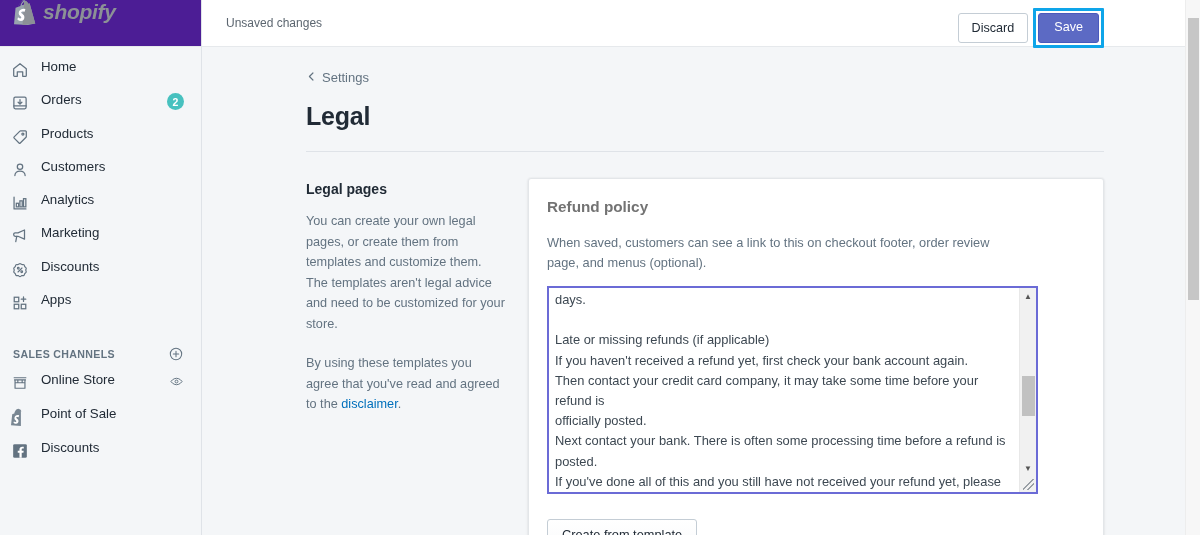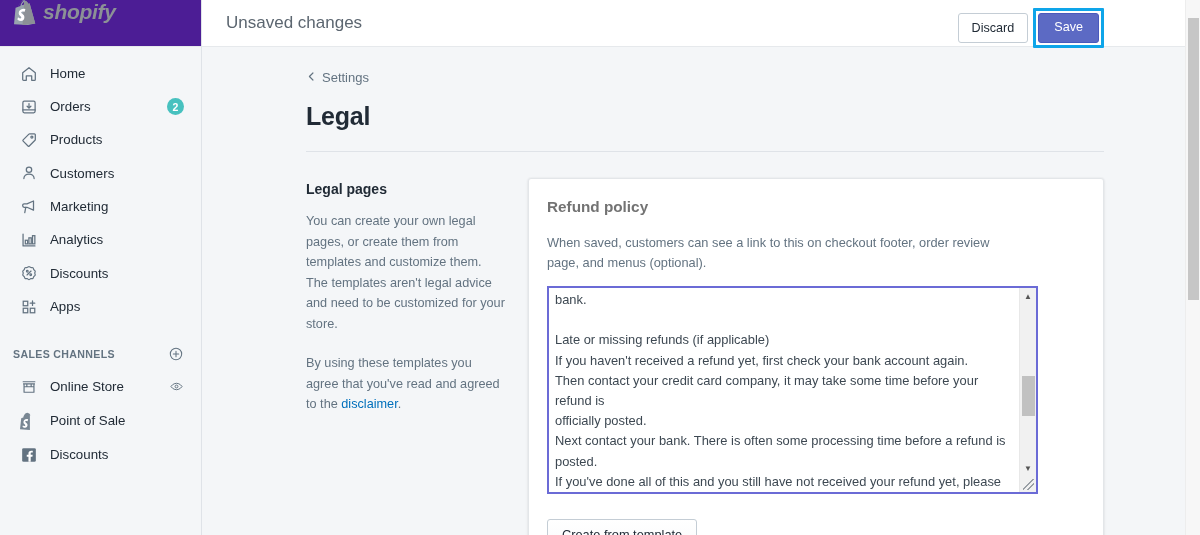--- a/index.html
+++ b/index.html
@@ -30,22 +30,22 @@
     padding-left: 14px;
   }
   .logo-mark { width: 22px; height: 25px; margin-right: 7px; flex: 0 0 22px; }
   .logo-word {
     font-size: 21px; font-style: italic; font-weight: 700;
     color: #8c9196; letter-spacing: -0.3px;
   }
 
   .nav { padding-top: 13px; }
   .nav-item {
-    display: flex; align-items: center;
-    height: 27px; padding-left: 19px;
+    display: flex; 
+    height: 27px; padding-left: 10px;
     margin-bottom: 0px;
     cursor: pointer; position: relative;
   }
   .nav-icon {
     width: 20px; height: 20px; flex: 0 0 20px;
     margin-right: 11px;
     display: flex; align-items: center; justify-content: center;
     color: #637381;
   }
   .nav-icon svg { display: block; }
@@ -92,21 +92,21 @@
   }
 
   
   #savebar {
     height: 47px; background: #ffffff;
     border-bottom: 1px solid #e6e9ec;
     display: flex; align-items: center;
     padding-left: 24px; padding-right: 96px;
     position: relative;
   }
-  #savebar-title { font-size: 17px; color: #5c6670; }
+  #savebar-title { font-size: 12px; color: #5c6670; }
   .savebar-actions {
     position: absolute; right: 96px; top: 0;
     height: 56px; display: flex; align-items: center;
   }
   .btn {
     font-family: "Liberation Sans", sans-serif;
     font-size: 12.6px; line-height: 1;
     border-radius: 3px; cursor: pointer;
     display: inline-flex; align-items: center; justify-content: center;
   }
@@ -309,37 +309,37 @@
             <circle cx="10" cy="6.4" r="3"></circle>
             <path d="M4.3 16.2c0-3 2.6-5 5.7-5s5.7 2 5.7 5" stroke-linecap="round"></path>
           </svg>
         </span>
         <span class="nav-label">Customers</span>
       </div>
 
       <div class="nav-item">
         <span class="nav-icon">
           <svg width="18" height="18" viewBox="0 0 20 20" fill="none" stroke="#637381" stroke-width="1.4">
-            <path d="M3 8.1a1.6 1.6 0 0 1 1.6-1.6h3.1L15 3.3v10.2L7.7 10.3H4.6A1.6 1.6 0 0 1 3 8.7V8.1Z" stroke-linejoin="round"></path>
-            <path d="M6.4 10.4 5.3 16.3" stroke-linecap="round"></path>
-          </svg>
-        </span>
-        <span class="nav-label">Marketing</span>
-      </div>
-
-      <div class="nav-item">
-        <span class="nav-icon">
-          <svg width="18" height="18" viewBox="0 0 20 20" fill="none" stroke="#637381" stroke-width="1.4">
             <path d="M3.4 3.4v13.2h13.2" stroke-linecap="round" stroke-linejoin="round"></path>
             <rect x="5.9" y="10.3" width="2.6" height="4"></rect>
             <rect x="9.9" y="7.6" width="2.6" height="6.7"></rect>
             <rect x="13.9" y="5.2" width="2.6" height="9.1"></rect>
           </svg>
         </span>
         <span class="nav-label">Analytics</span>
+      </div>
+
+      <div class="nav-item">
+        <span class="nav-icon">
+          <svg width="18" height="18" viewBox="0 0 20 20" fill="none" stroke="#637381" stroke-width="1.4">
+            <path d="M3 8.1a1.6 1.6 0 0 1 1.6-1.6h3.1L15 3.3v10.2L7.7 10.3H4.6A1.6 1.6 0 0 1 3 8.7V8.1Z" stroke-linejoin="round"></path>
+            <path d="M6.4 10.4 5.3 16.3" stroke-linecap="round"></path>
+          </svg>
+        </span>
+        <span class="nav-label">Marketing</span>
       </div>
 
       <div class="nav-item">
         <span class="nav-icon">
           <svg width="18" height="18" viewBox="0 0 20 20" fill="none" stroke="#637381" stroke-width="1.3">
             <path d="M10 2.9c.7 0 1.3.8 2 1 .7.2 1.7-.2 2.3.2.6.4.6 1.5 1 2.1.4.6 1.4 1 1.6 1.7.2.7-.5 1.5-.5 2.2s.7 1.5.5 2.2c-.2.7-1.2 1.1-1.6 1.7-.4.6-.4 1.7-1 2.1-.6.4-1.6 0-2.3.2-.7.2-1.3 1-2 1s-1.3-.8-2-1c-.7-.2-1.7.2-2.3-.2-.6-.4-.6-1.5-1-2.1-.4-.6-1.4-1-1.6-1.7-.2-.7.5-1.5.5-2.2s-.7-1.5-.5-2.2c.2-.7 1.2-1.1 1.6-1.7.4-.6.4-1.7 1-2.1.6-.4 1.6 0 2.3-.2.7-.2 1.3-1 2-1Z" stroke-linejoin="round"></path>
             <path d="M7.8 12.2 12.2 7.8" stroke-linecap="round"></path>
             <circle cx="8.1" cy="8.1" r=".95"></circle>
             <circle cx="11.9" cy="11.9" r=".95"></circle>
           </svg>
@@ -445,21 +445,21 @@
           <p>You can create your own legal pages, or create them from templates and customize them. The templates aren't legal advice and need to be customized for your store.</p>
           <p><span>By using these templates you agree that you've read and agreed to the </span><a class="link">disclaimer</a><span>.</span></p>
         </div>
 
         <div class="col-right">
           <div class="card">
             <h2>Refund policy</h2>
             <p class="card-desc">When saved, customers can see a link to this on checkout footer, order review page, and menus (optional).</p>
 
             <div class="ta-wrap">
-              <div class="ta-text"><span>bank.</span>
+              <div class="ta-text"><span>days.</span>
 <span></span>
 <span>Late or missing refunds (if applicable)</span>
 <span>If you haven't received a refund yet, first check your bank account again.</span>
 <span>Then contact your credit card company, it may take some time before your refund is</span>
 <span>officially posted.</span>
 <span>Next contact your bank. There is often some processing time before a refund is posted.</span>
 <span>If you've done all of this and you still have not received your refund yet, please contact</span>
 </div>
 
               <div class="ta-scroll">

